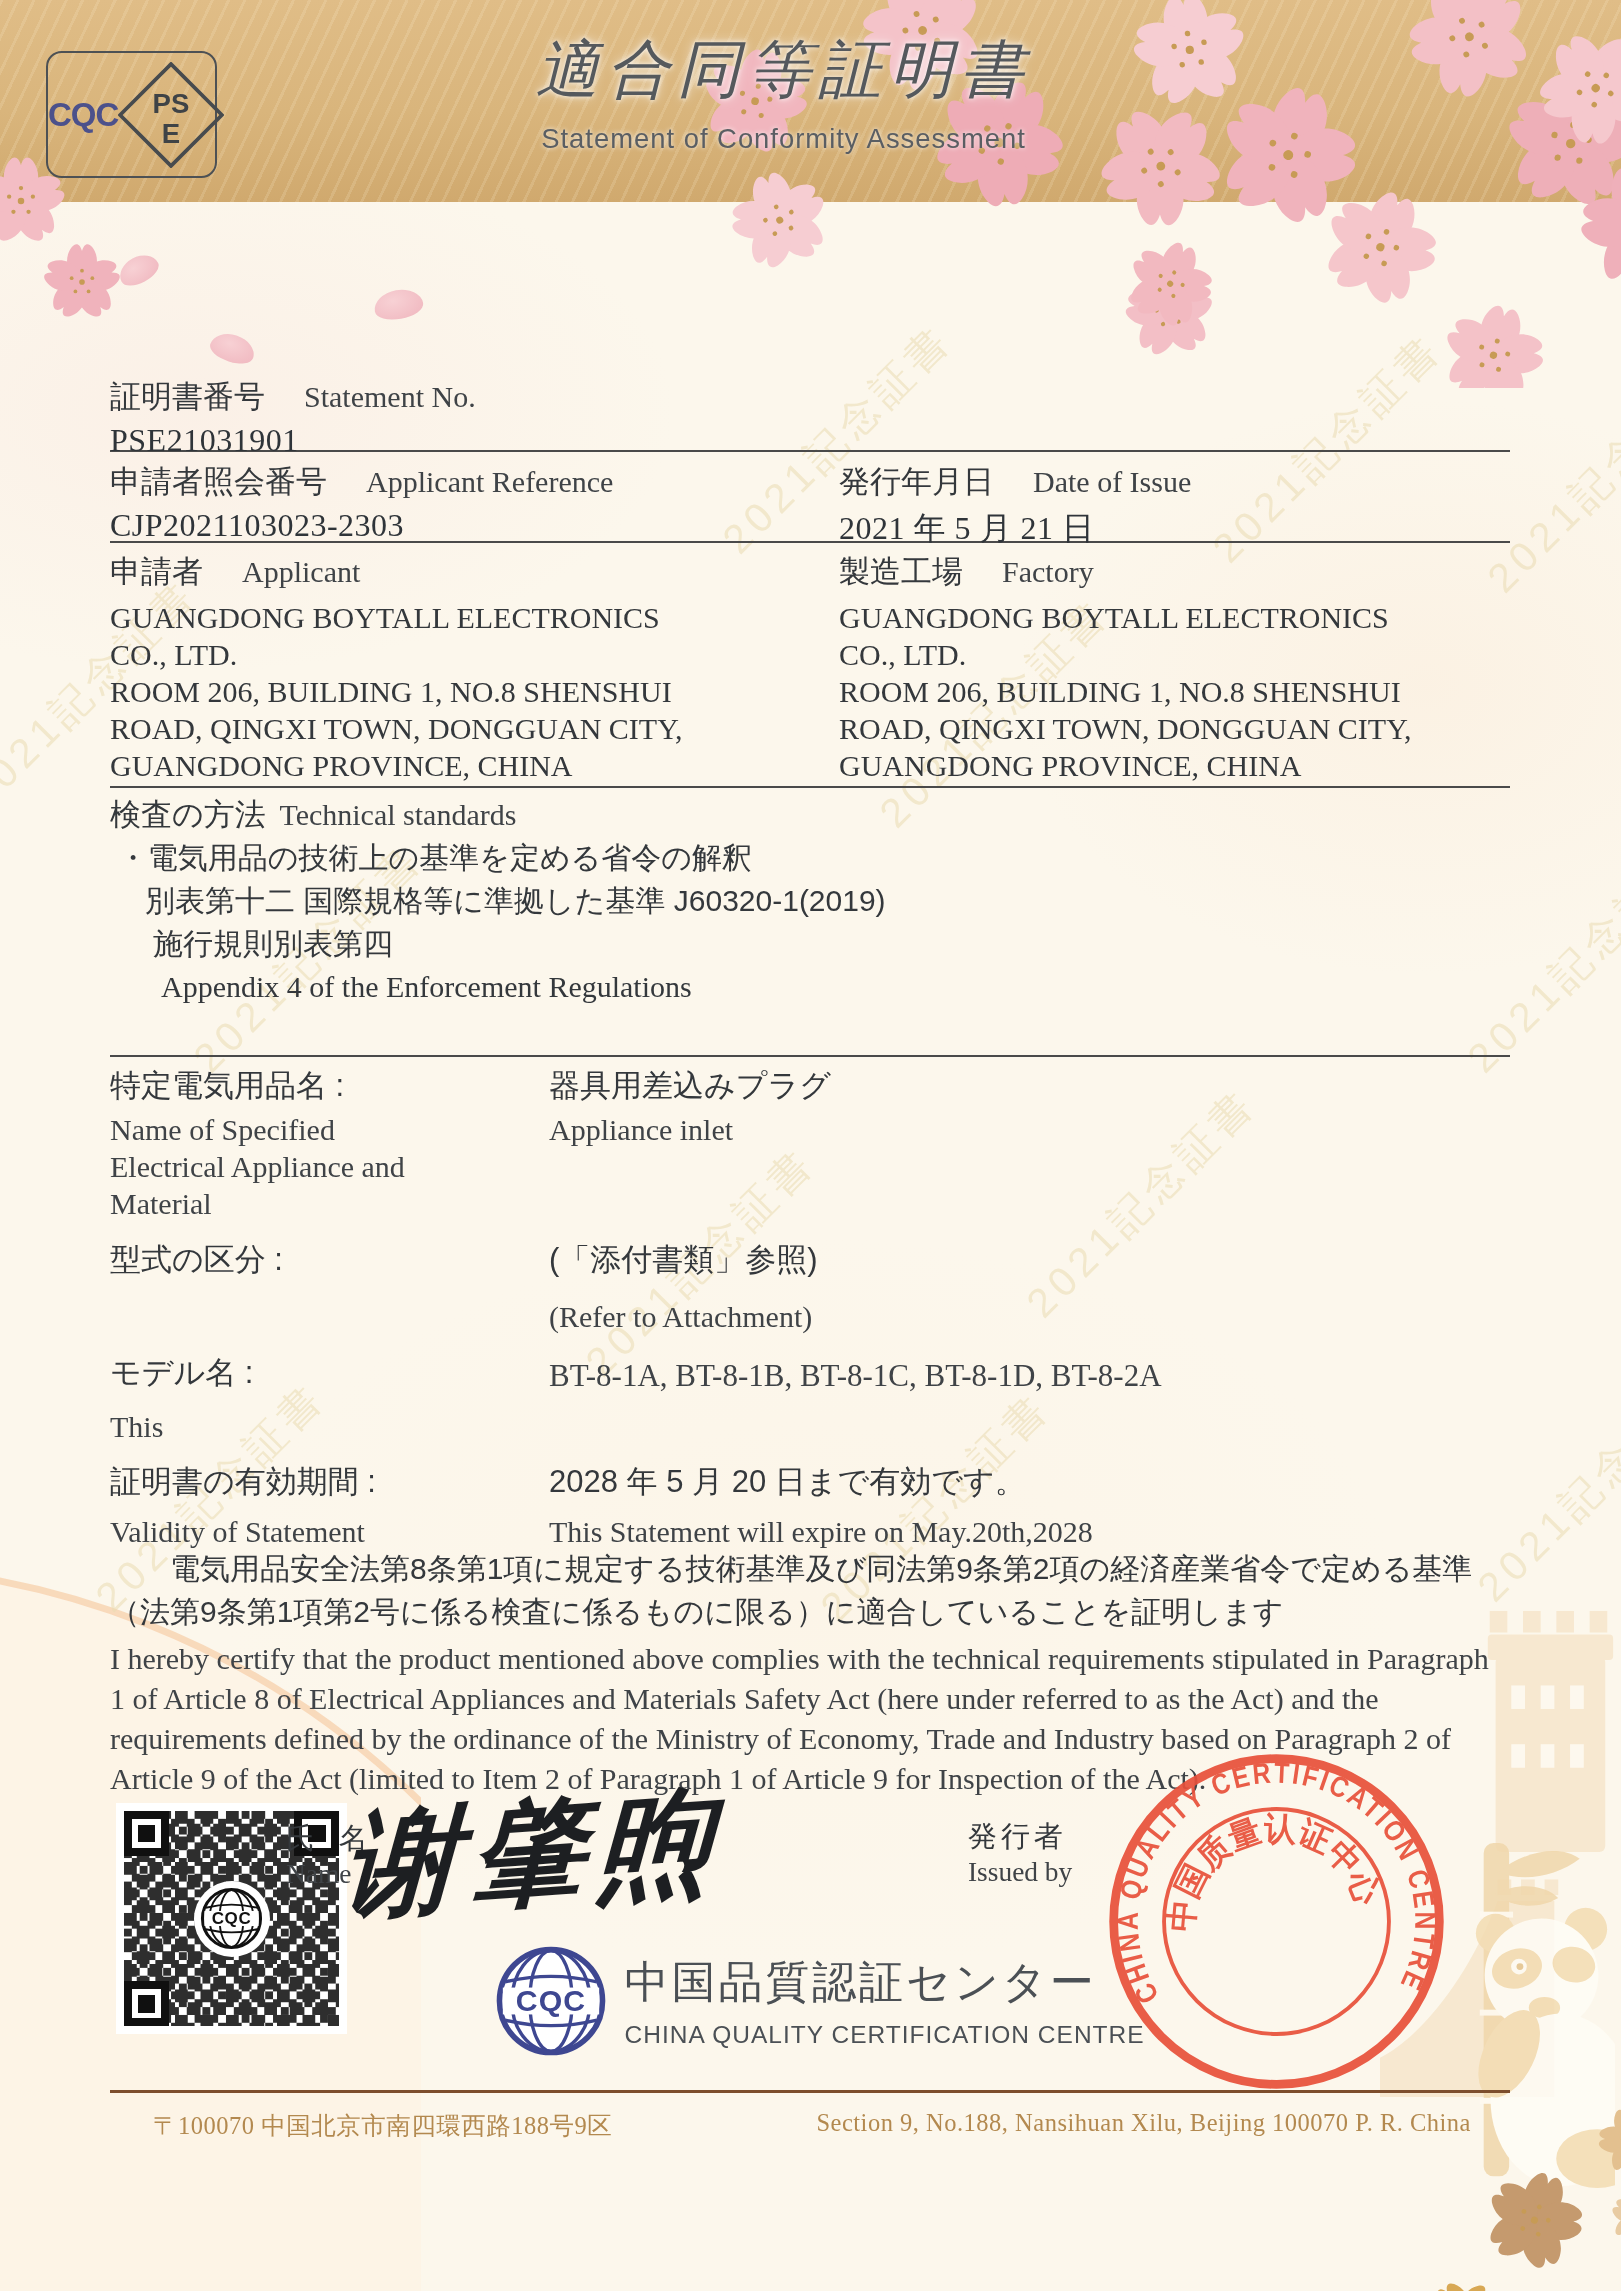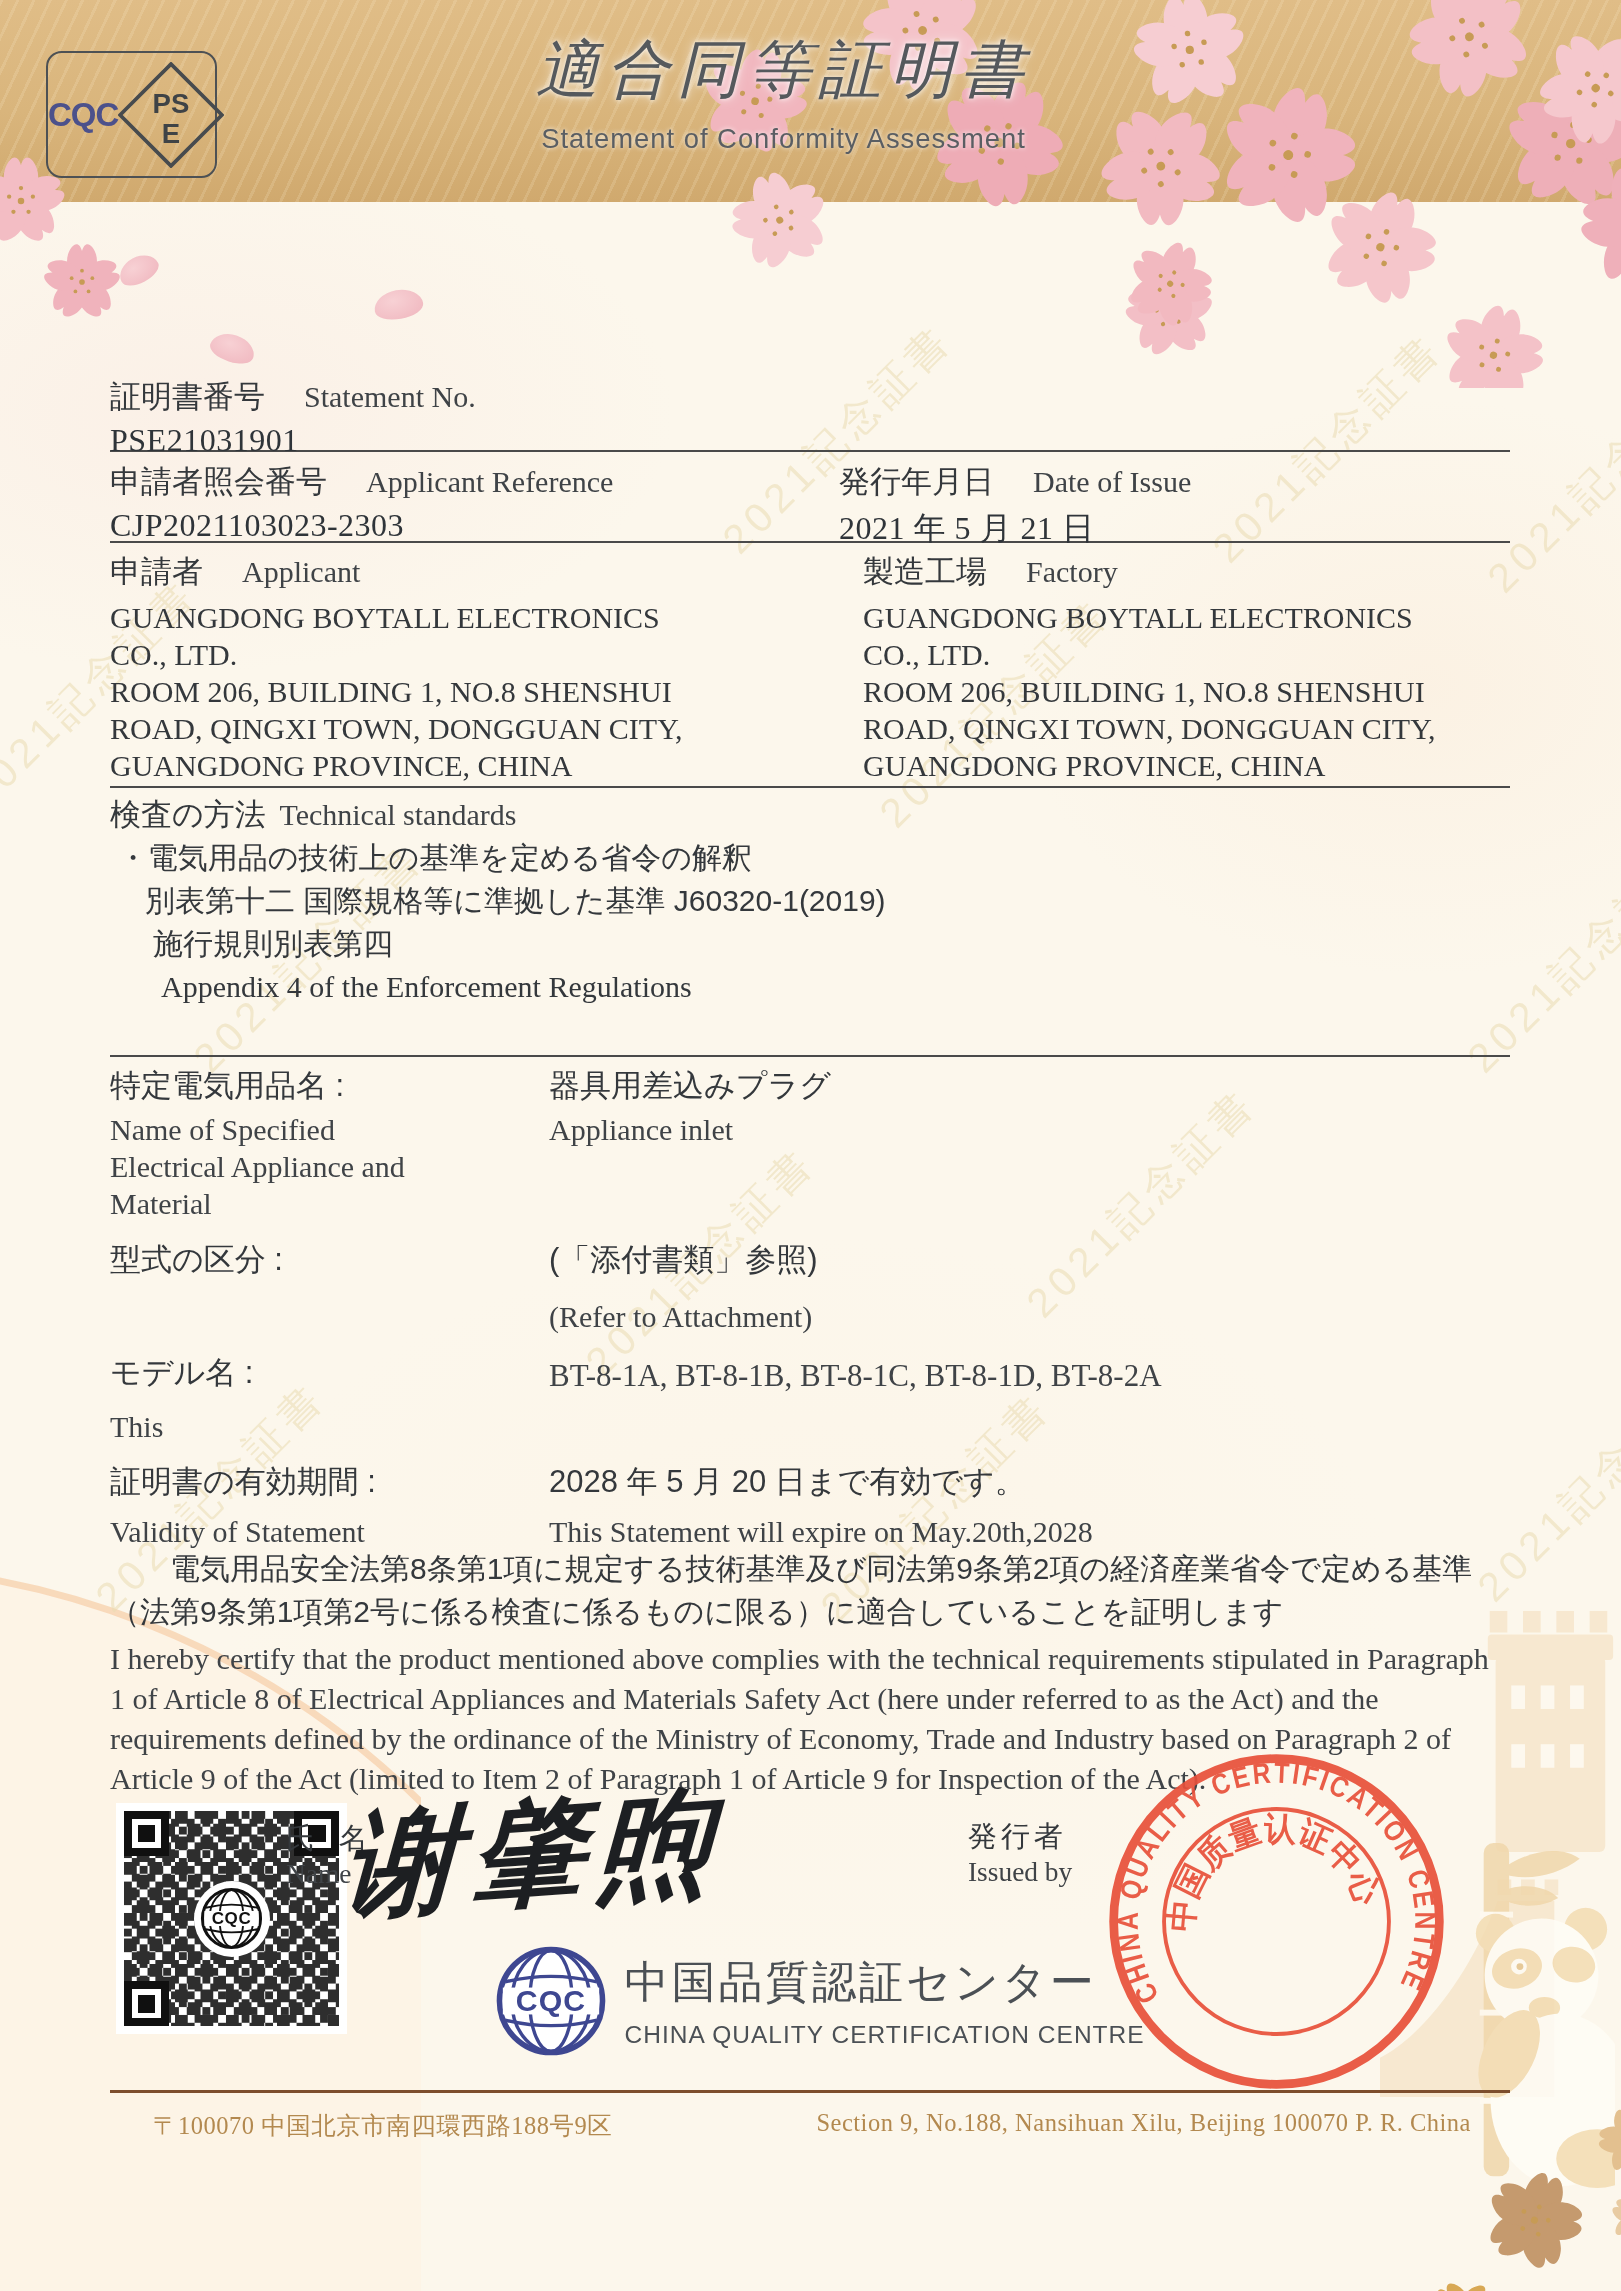--- a/index.html
+++ b/index.html
@@ -273,21 +273,21 @@
           <span class="en">Applicant</span>
         </div>
         <div class="addr" style="margin-top:5.9px;">
           <div>GUANGDONG BOYTALL ELECTRONICS</div>
           <div>CO., LTD.</div>
           <div>ROOM 206, BUILDING 1, NO.8 SHENSHUI</div>
           <div>ROAD, QINGXI TOWN, DONGGUAN CITY,</div>
           <div>GUANGDONG PROVINCE, CHINA</div>
         </div>
       </div>
-      <div class="col-right" style="padding-top:7.8px;margin-left:24px;">
+      <div class="col-right" style="padding-top:7.8px;">
         <div class="lblrow">
           <span class="jp">製造工場</span>
           <span class="en">Factory</span>
         </div>
         <div class="addr" style="margin-top:5.9px;">
           <div>GUANGDONG BOYTALL ELECTRONICS</div>
           <div>CO., LTD.</div>
           <div>ROOM 206, BUILDING 1, NO.8 SHENSHUI</div>
           <div>ROAD, QINGXI TOWN, DONGGUAN CITY,</div>
           <div>GUANGDONG PROVINCE, CHINA</div>

